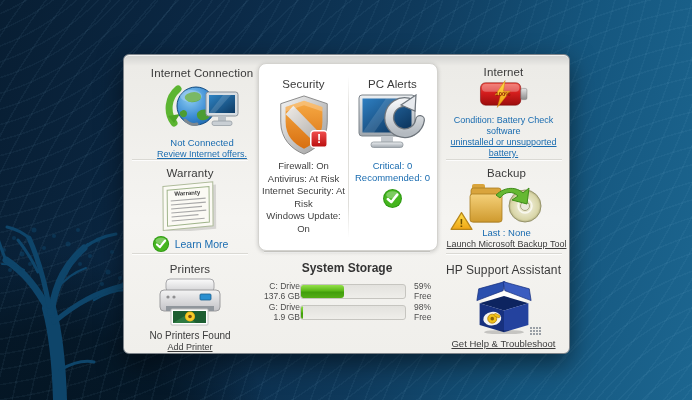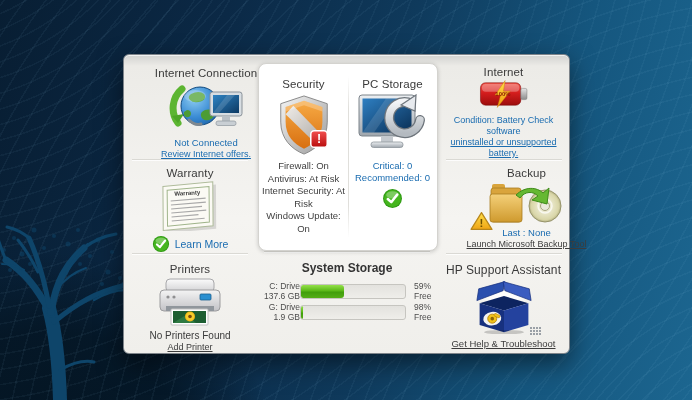--- a/index.html
+++ b/index.html
@@ -13,25 +13,25 @@
       linear-gradient(100deg,#081e33 0%,#0b2946 30%,#0f3a5c 55%,#15567e 78%,#1c6690 100%);
   }
   .tree{position:absolute;left:-6px;bottom:0;}
   .panel{
     position:absolute;left:123px;top:54px;width:445px;height:298px;
     border-radius:6px;border:1px solid #7e848a;
     background:linear-gradient(180deg,#d2d2d0 0,#ecebe7 11px,#f5f4f1 55%,#f0efeb 100%);
     box-shadow:0 10px 26px rgba(0,0,0,0.5), inset 0 1px 0 rgba(255,255,255,0.7);
   }
   .sec{position:absolute;display:flex;flex-direction:column;align-items:center;text-align:center;}
-  .sec-internet{left:16px;top:0;width:132px;height:128px;}
+  .sec-internet{left:0;top:0;width:132px;height:128px;padding-left:12px;}
   .sec-warranty{left:0;top:104px;width:132px;height:94px;}
   .sec-printers{left:0;top:198px;width:132px;height:100px;}
   .sec-battery{left:314px;top:0;width:131px;height:104px;}
-  .sec-backup{left:314px;top:104px;width:137px;height:94px;padding-left:20px;}
+  .sec-backup{left:314px;top:104px;width:137px;height:94px;}
   .sec-support{left:314px;top:198px;width:131px;height:100px;}
   .card{
     position:absolute;left:134px;top:8px;width:178px;height:186px;
     background:#ffffff;border:1px solid #d4d3cf;border-radius:8px;
     box-shadow:0 1px 4px rgba(0,0,0,0.18);
     display:flex;
   }
   .card-half{width:89px;display:flex;flex-direction:column;align-items:center;text-align:center;}
   .card-vdiv{position:absolute;left:89px;top:12px;bottom:12px;width:1px;
     background:linear-gradient(180deg,rgba(0,0,0,0) 0,#e0dfdb 20%,#e0dfdb 80%,rgba(0,0,0,0) 100%);}
@@ -238,21 +238,21 @@
       </svg>
       <div class="status-lines">
         <div>Firewall: On</div>
         <div>Antivirus: At Risk</div>
         <div>Internet Security: At Risk</div>
         <div>Windows Update: On</div>
       </div>
     </div>
 
     <div class="card-half">
-      <div class="title" style="margin-top:14px">PC Storage</div>
+      <div class="title" style="margin-top:14px">PC Alerts</div>
       <svg width="70" height="60" viewBox="0 0 70 60" style="margin-top:4px">
         <defs>
           <linearGradient id="mfr" x1="0" y1="0" x2="0" y2="1">
             <stop offset="0" stop-color="#eceff2"></stop>
               <stop offset="1" stop-color="#9fa6ad"></stop>
           </linearGradient>
           <linearGradient id="mscr" x1="0" y1="0" x2="1" y2="1">
             <stop offset="0" stop-color="#2e7fc2"></stop>
               <stop offset="1" stop-color="#0a2f55"></stop>
           </linearGradient>

